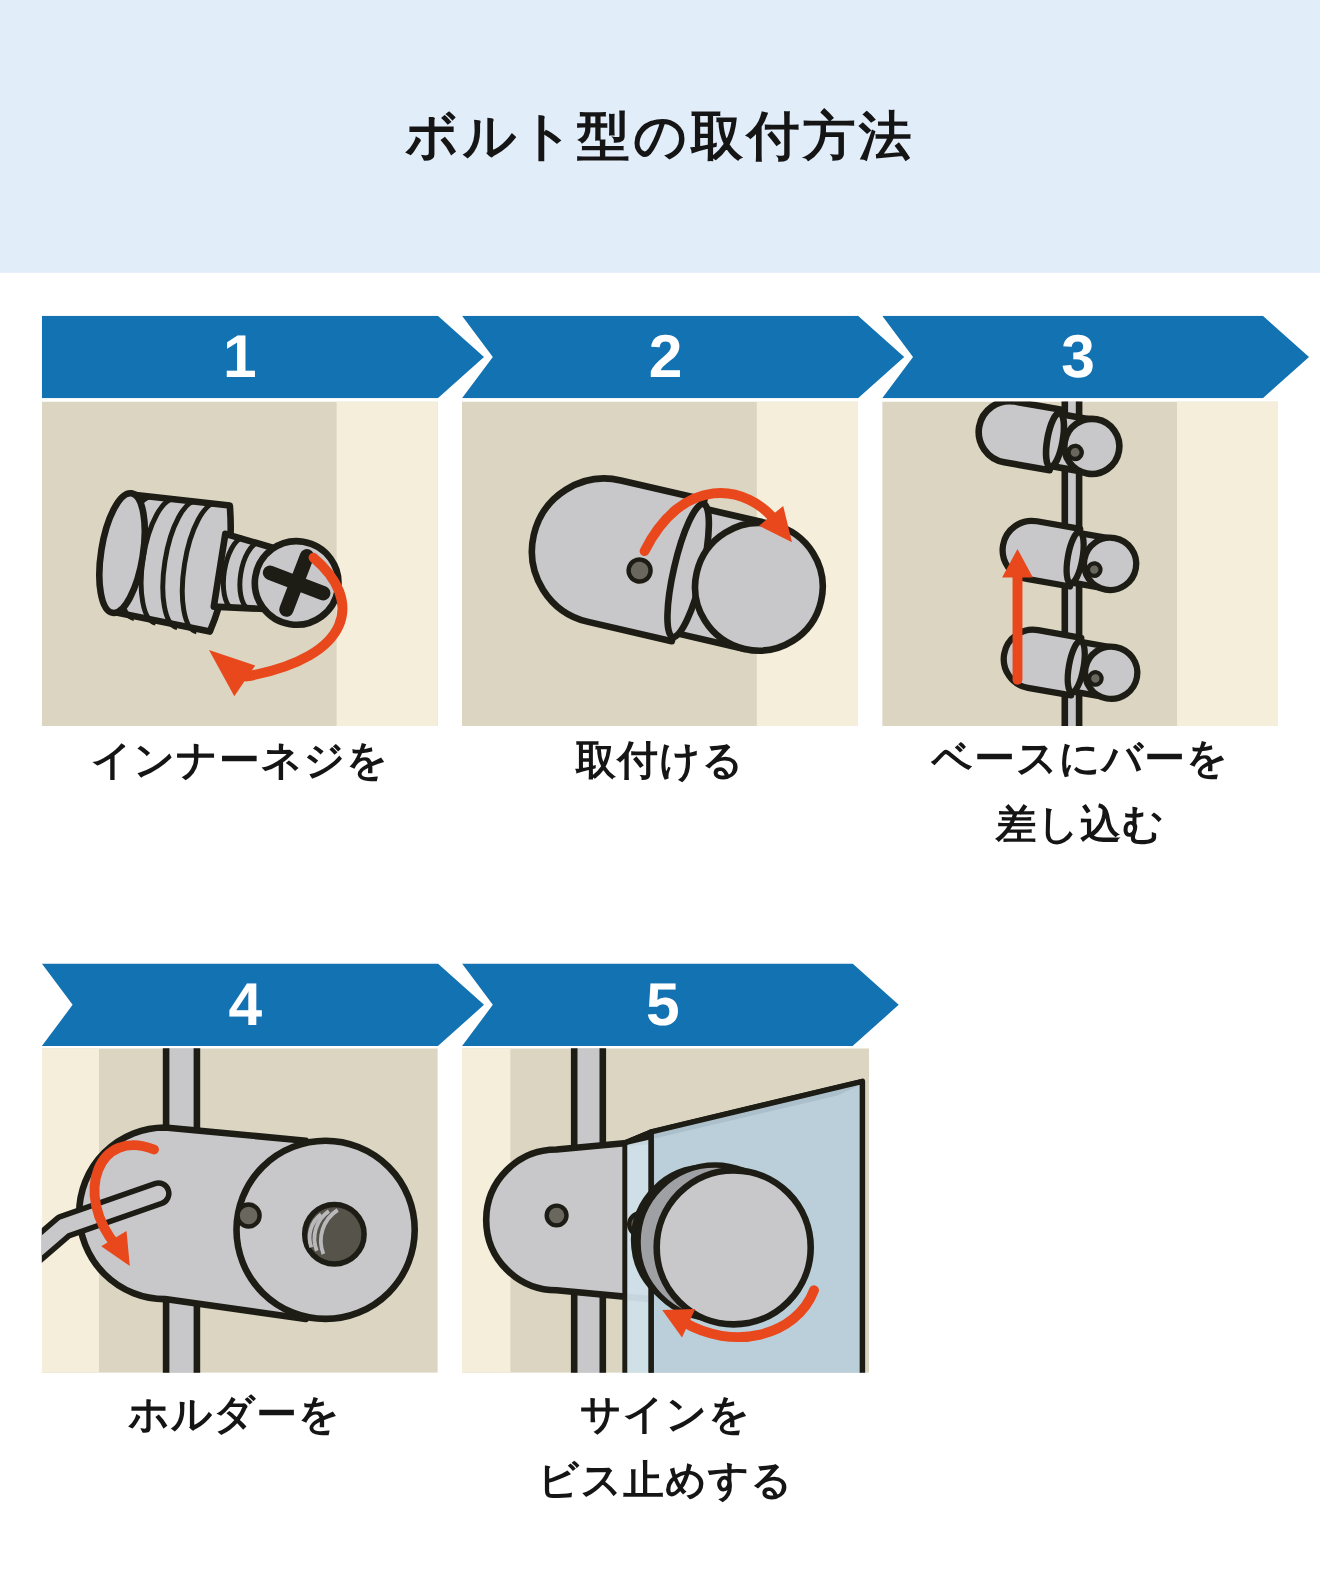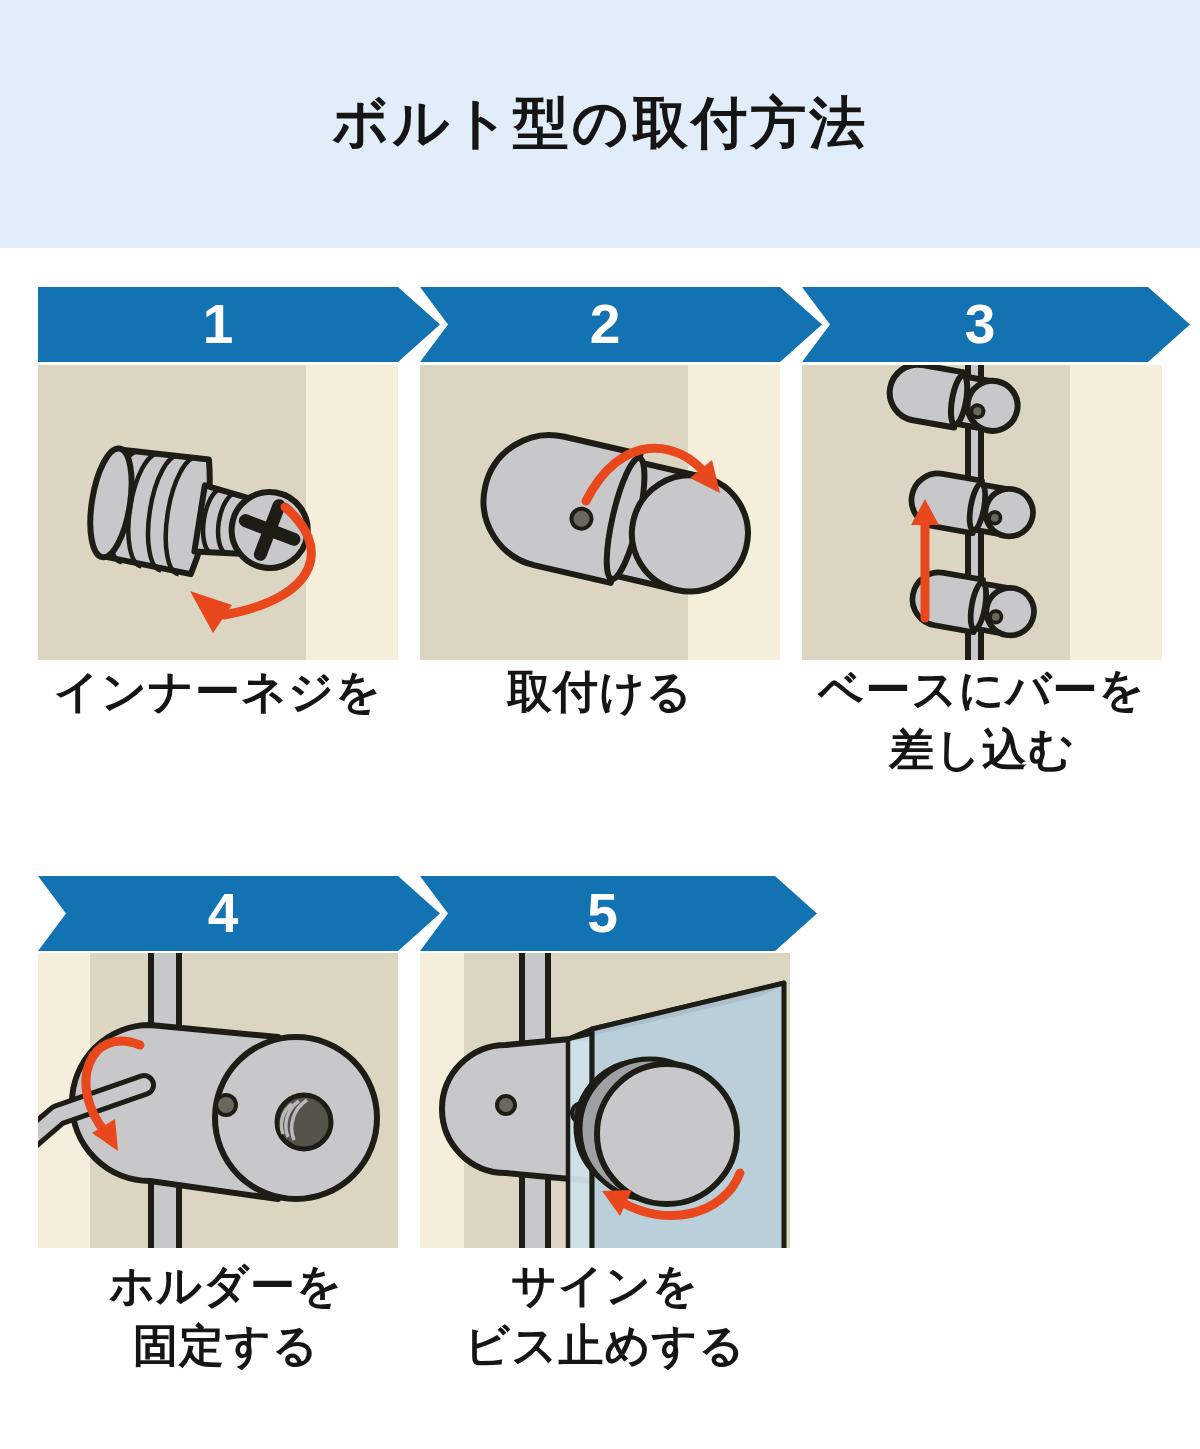--- a/index.html
+++ b/index.html
@@ -22,33 +22,33 @@
   .page{
     position:relative;width:1200px;height:1449px;background:#ffffff;overflow:hidden;
     font-family:"Liberation Sans","DejaVu Sans",sans-serif;
   }
   .title-band{
     position:absolute;left:0;top:0;width:1200px;height:248px;
     background:var(--title-bg);
     display:flex;align-items:center;justify-content:center;
   }
   .title{
-    font-size:56px;font-weight:800;color:var(--text-black);letter-spacing:3px;
+    font-size:48px;font-weight:800;color:var(--text-black);letter-spacing:3px;
   }
   .banner{position:absolute;height:75px;}
   .banner svg{position:absolute;left:0;top:0;display:block;}
   .banner .step-num{
     position:absolute;top:0;height:75px;display:flex;align-items:center;justify-content:center;
     color:var(--number-white);font-size:55px;font-weight:700;line-height:1;
   }
   .panel{position:absolute;width:360px;height:295px;}
   .panel svg{display:block;}
   .caption{
     position:absolute;text-align:center;
-    font-size:45px;font-weight:700;color:var(--text-black);line-height:60px;
+    font-size:37px;font-weight:700;color:var(--text-black);line-height:60px;
     letter-spacing:1px;
   }
   
   .blue{fill:var(--banner-blue);}
   .bgb{fill:var(--panel-beige);}
   .bgc{fill:var(--panel-cream);}
   .metal{fill:var(--metal-gray);stroke:var(--outline-black);stroke-width:6;stroke-linejoin:round;}
   .metal-d{fill:var(--metal-dark);stroke:var(--outline-black);stroke-width:5;stroke-linejoin:round;}
   .line{fill:none;stroke:var(--outline-black);stroke-width:4.5;}
   .cross{fill:none;stroke:var(--outline-black);stroke-width:13;stroke-linecap:round;}
@@ -230,22 +230,21 @@
         <circle class="metal-d" cx="230" cy="176" r="70"></circle>
         <circle class="metal" cx="247" cy="181" r="70"></circle>
       </g>
       <g>
         <path class="red-arc" d="M320,220 C304,262 246,276 200,248"></path>
         <polygon class="red-fill" points="182,238 212,237 200,263"></polygon>
       </g>
     </svg>
   </div>
 
-  <div class="caption" style="left:36px;top:1256px;width:380px;">
+  <div class="caption" style="left:23px;top:1256px;width:380px;">
     <div>ホルダーを</div>
-    <div>固定する</div>
   </div>
   <div class="caption" style="left:410px;top:1256px;width:390px;">
     <div>サインを</div>
     <div>ビス止めする</div>
   </div>
 
 </div>
 
 </body></html>

